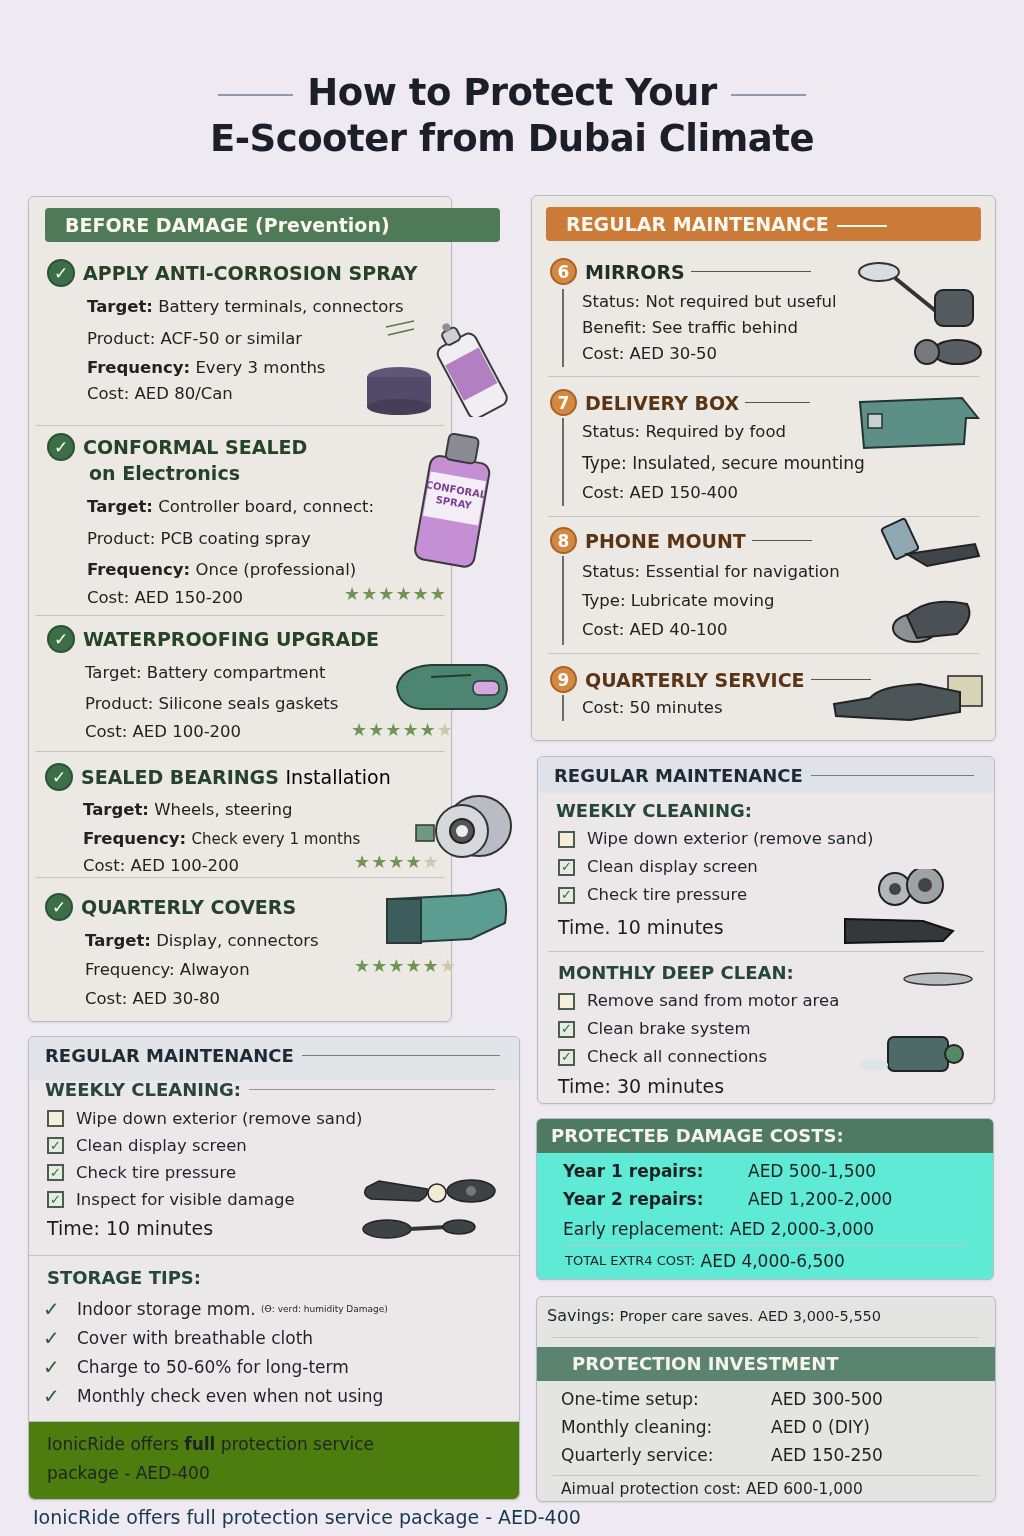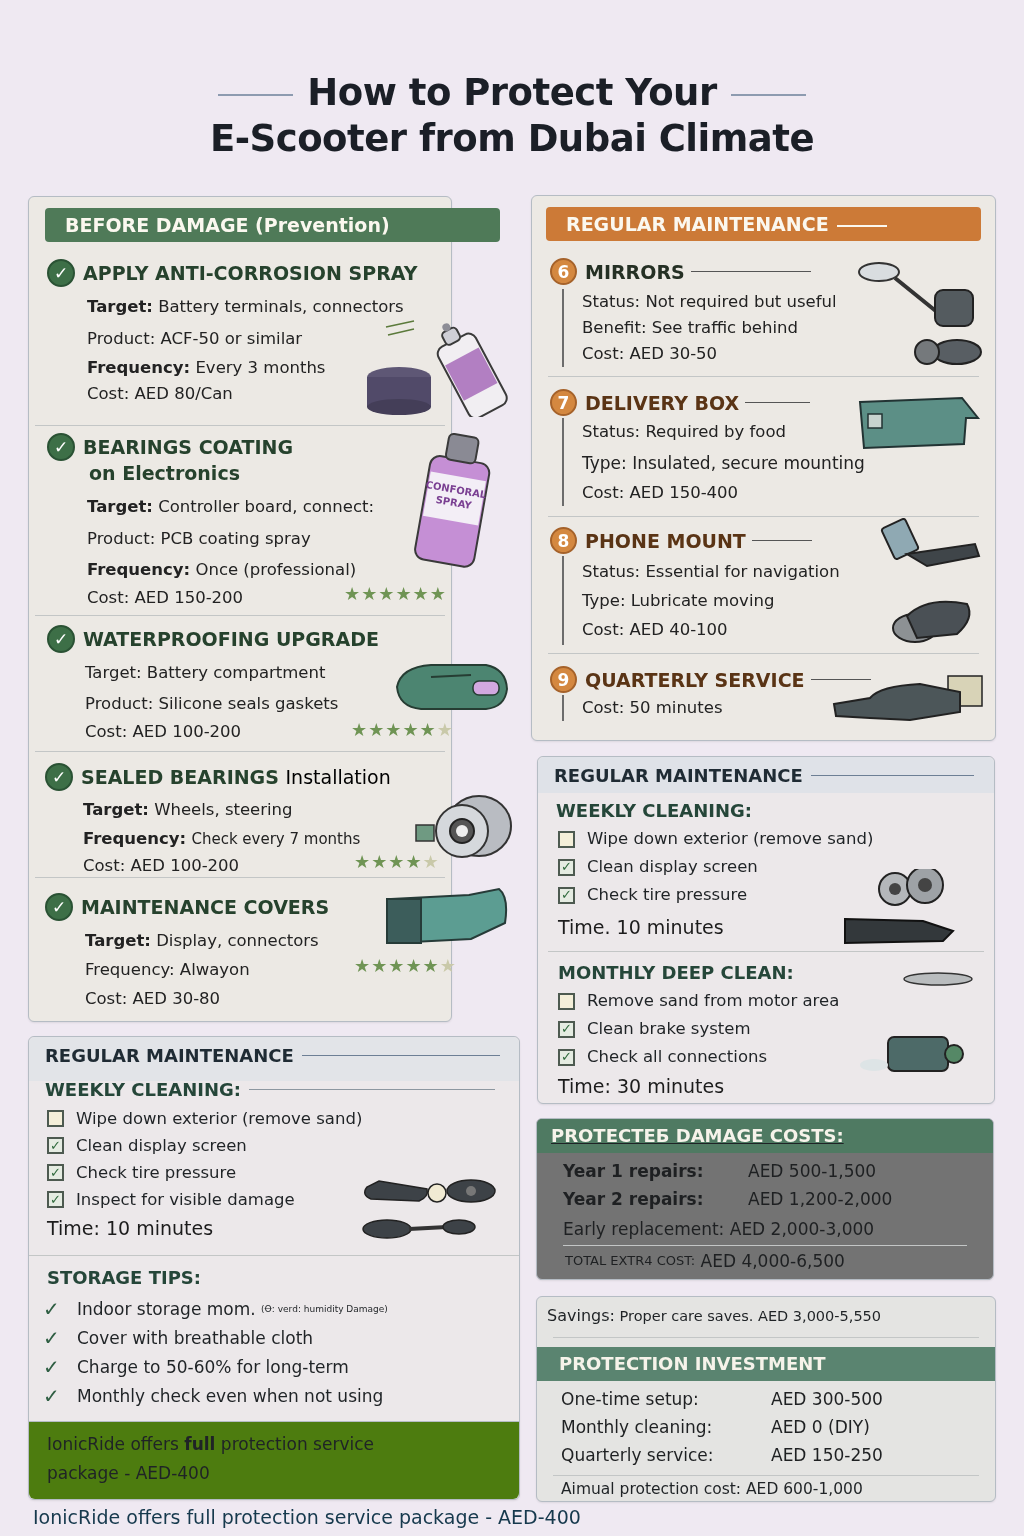--- a/index.html
+++ b/index.html
@@ -111,21 +111,21 @@
       <rect x="87" y="38" width="38" height="40" fill="#b27fc2"></rect>
       <rect x="98" y="8" width="16" height="14" rx="4" fill="#cfcfd6" stroke="#3a3a3a" stroke-width="2"></rect>
       <circle cx="106" cy="5" r="4" fill="#8d8d96"></circle>
     </g>
   </svg>
   <div class="sep" style="position:absolute;left:0;right:0;top:228px;"></div>
 
   <div style="position:absolute;left:18px;top:236px;width:460px;">
     <div class="item-head">
         <span class="check-circle">✓</span>
-        <span>BEARINGS COATING</span>
+        <span>CONFORMAL SEALED</span>
       </div>
     <div class="item-head" style="padding-left:42px;">on Electronics</div>
     <div style="padding-left:40px;margin-top:6px;">
       <div class="row" style="line-height:32px;"><b>Target:</b> <span>Controller board, connect:</span></div>
       <div class="row" style="line-height:32px;"><span>Product:</span> <span>PCB coating spray</span></div>
       <div class="row" style="line-height:30px;"><b>Frequency:</b> <span>Once (professional)</span></div>
       <div class="row"><span>Cost:</span> <span>AED 150-200</span></div>
     </div>
   </div>
   <div class="stars" style="left:315px;top:386px;"><span>★★★★★★</span></div>
@@ -156,38 +156,38 @@
     <path d="M6 30 Q10 10 40 8 L95 8 Q115 12 116 32 Q114 50 95 52 L30 52 Q8 50 6 30 Z" fill="#4c8571" stroke="#263d33" stroke-width="2"></path>
     <rect x="82" y="24" width="26" height="14" rx="6" fill="#d2a8e0" stroke="#263d33" stroke-width="1.5"></rect>
     <path d="M40 20 L80 18" stroke="#263d33" stroke-width="2"></path>
   </svg>
   <div class="sep" style="position:absolute;left:0;right:0;top:554px;"></div>
 
   <div style="position:absolute;left:16px;top:566px;width:460px;">
     <div class="item-head"><span class="check-circle">✓</span><span>SEALED BEARINGS</span>&nbsp;<span class="light">Installation</span></div>
     <div style="padding-left:38px;margin-top:4px;">
       <div class="row" style="line-height:30px;"><b>Target:</b> <span>Wheels, steering</span></div>
-      <div class="row" style="line-height:28px;"><b>Frequency:</b> <span style="font-size:15px;">Check every 7 months</span></div>
+      <div class="row" style="line-height:28px;"><b>Frequency:</b> <span style="font-size:15px;">Check every 1 months</span></div>
       <div class="row"><span>Cost:</span> <span>AED 100-200</span></div>
     </div>
   </div>
   <div class="stars" style="left:325px;top:654px;"><span>★★★★</span><span class="dim">★</span></div>
   <svg class="illus" style="left:385px;top:596px;" width="100" height="70" viewBox="0 0 100 70">
     <rect x="2" y="32" width="18" height="16" fill="#6f9a82" stroke="#333" stroke-width="1.5"></rect>
     <ellipse cx="65" cy="33" rx="32" ry="30" fill="#b9bcc2" stroke="#333" stroke-width="2"></ellipse>
     <ellipse cx="48" cy="38" rx="26" ry="26" fill="#d5d8dc" stroke="#333" stroke-width="2"></ellipse>
     <circle cx="48" cy="38" r="12" fill="#555" stroke="#222" stroke-width="2"></circle>
     <circle cx="48" cy="38" r="6" fill="#eee"></circle>
   </svg>
   <div class="sep" style="position:absolute;left:0;right:0;top:680px;"></div>
 
   <div style="position:absolute;left:16px;top:696px;width:460px;">
     <div class="item-head">
         <span class="check-circle">✓</span>
-        <span>MAINTENANCE COVERS</span>
+        <span>QUARTERLY COVERS</span>
       </div>
     <div style="padding-left:40px;margin-top:4px;">
       <div class="row" style="line-height:31px;"><b>Target:</b> <span>Display, connectors</span></div>
       <div class="row" style="line-height:28px;"><span>Frequency:</span> <span>Alwayon</span></div>
       <div class="row" style="line-height:30px;"><span>Cost:</span> <span>AED 30-80</span></div>
     </div>
   </div>
   <div class="stars" style="left:325px;top:758px;"><span>★★★★★</span><span class="dim">★</span></div>
   <svg class="illus" style="left:352px;top:690px;" width="130" height="60" viewBox="0 0 130 60">
     <path d="M10 12 L88 8 L118 2 Q128 10 124 36 L90 52 L12 56 Z" fill="#5c9d92" stroke="#263b38" stroke-width="2"></path>
@@ -387,41 +387,41 @@
     <div class="time-row">Time: 30 minutes</div>
   </div>
   <svg class="illus" style="left:320px;top:210px;" width="120" height="110" viewBox="0 0 120 110">
     <ellipse cx="80" cy="12" rx="34" ry="6" fill="#b9bcbe" stroke="#333" stroke-width="1.5"></ellipse>
     <rect x="30" y="70" width="60" height="34" rx="6" fill="#4d6a68" stroke="#222" stroke-width="2"></rect>
     <circle cx="96" cy="87" r="9" fill="#586" stroke="#222" stroke-width="2"></circle>
     <ellipse cx="16" cy="98" rx="14" ry="6" fill="#dde4e6"></ellipse>
   </svg>
 </div>
 
-<div class="panel" style="left:536px;top:1118px;width:458px;height:162px;background:#737373;overflow:hidden;text-decoration:underline;">
+<div class="panel" style="left:536px;top:1118px;width:458px;height:162px;background:#5eead4;overflow:hidden;">
   <div style="height:34px;background:#4f7a62;color:#f6f3ea;font-weight:bold;font-size:18px;line-height:34px;padding-left:14px;">PROTECTEБ DAMAGE COSTS:</div>
   <div style="position:absolute;left:26px;top:38px;width:420px;">
     <div class="cost-row">
         <span class="lbl" style="width:185px;">Year 1 repairs:</span>
         <span>AED 500-1,500</span>
       </div>
     <div class="cost-row">
         <span class="lbl" style="width:185px;">Year 2 repairs:</span>
         <span>AED 1,200-2,000</span>
       </div>
     <div class="cost-row" style="line-height:32px;"><span>Early replacement:</span>&nbsp;<span>AED 2,000-3,000</span></div>
   </div>
   <div class="sep" style="position:absolute;left:20px;right:20px;top:126px;"></div>
   <div class="cost-row" style="position:absolute;left:28px;top:128px;"><span style="font-size:13px;">TOTAL EXTR4 COST:</span>&nbsp;<span>AED 4,000-6,500</span></div>
 </div>
 
 <div class="panel" style="left:536px;top:1296px;width:460px;height:206px;background:#e4e4e2;overflow:hidden;">
   <div style="position:absolute;left:10px;top:6px;font-size:14.5px;line-height:26px;"><span style="font-size:16px;">Savings:</span> <span>Proper care saves. AED 3,000-5,550</span></div>
   <div class="sep" style="position:absolute;left:10px;right:10px;top:40px;"></div>
-  <div style="position:absolute;left:0;right:0;top:50px;height:34px;background:#5a8470;color:#f6f3ea;font-weight:bold;font-size:18px;line-height:34px;padding-left:22px;">PROTECTION INVESTMENT</div>
+  <div style="position:absolute;left:0;right:0;top:50px;height:34px;background:#5a8470;color:#f6f3ea;font-weight:bold;font-size:18px;line-height:34px;padding-left:35px;">PROTECTION INVESTMENT</div>
   <div style="position:absolute;left:24px;top:88px;width:420px;">
     <div class="cost-row">
         <span style="width:210px;">One-time setup:</span>
         <span>AED 300-500</span>
       </div>
     <div class="cost-row">
         <span style="width:210px;">Monthly cleaning:</span>
         <span>AED 0 (DIY)</span>
       </div>
     <div class="cost-row">

